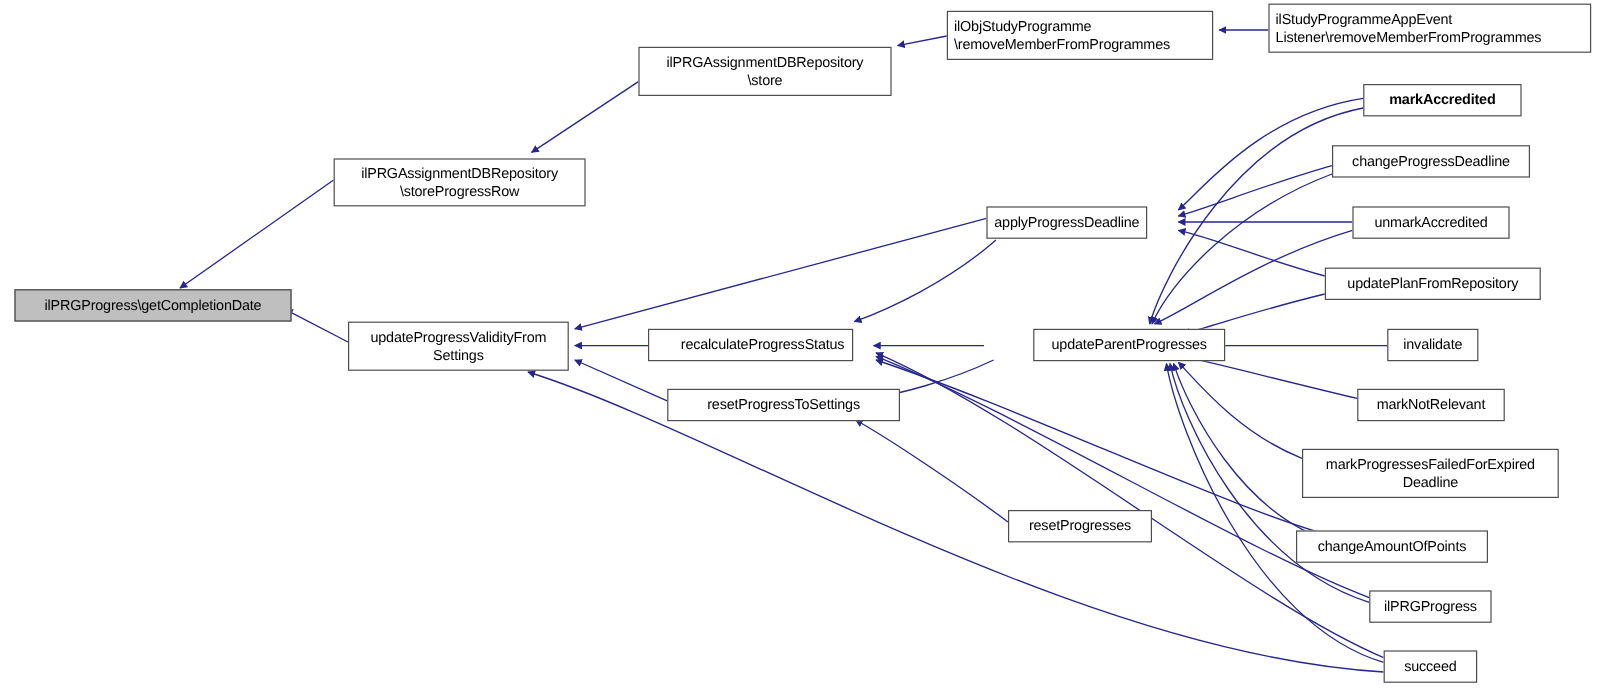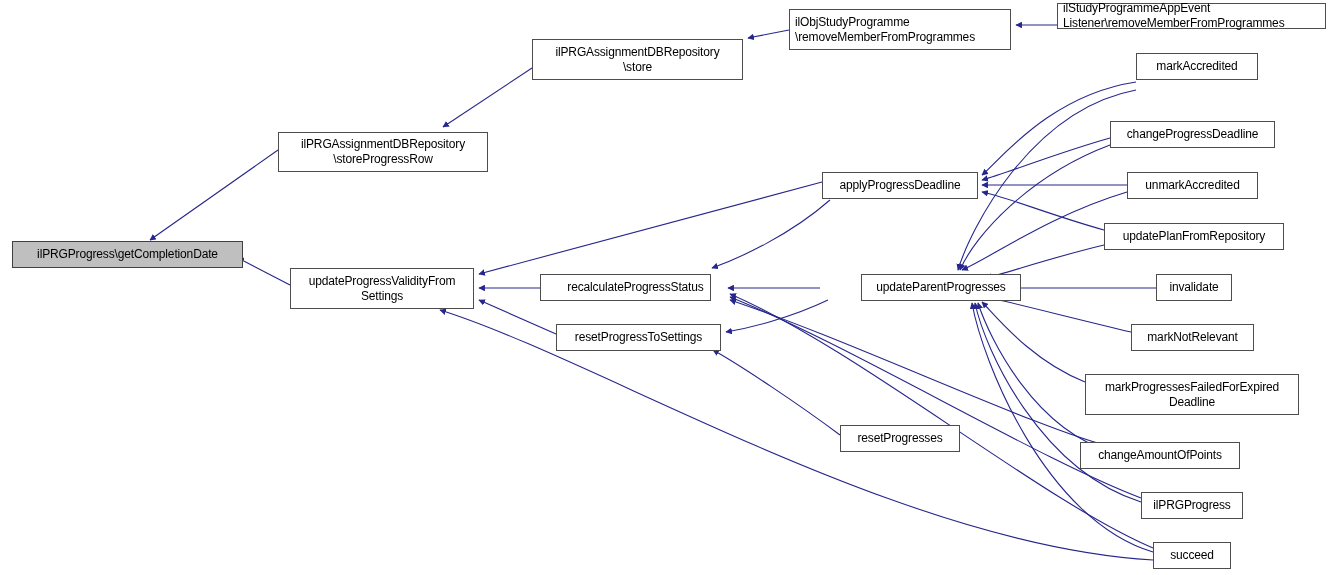--- a/index.html
+++ b/index.html
@@ -68,30 +68,30 @@
       </g>
   </svg>
   <div id="nodes">
       <div class="nodebox highlight" style="left: 12px; top: 241px; width: 231px; height: 27px;">ilPRGProgress\getCompletionDate</div>
       <div class="nodebox" style="left: 278px; top: 132px; width: 210px; height: 40px;">ilPRGAssignmentDBRepository
 \storeProgressRow</div>
       <div class="nodebox" style="left: 532px; top: 39px; width: 211px; height: 41px;">ilPRGAssignmentDBRepository
 \store</div>
       <div class="nodebox leftalign" style="left: 789px; top: 9px; width: 222px; height: 41px;">ilObjStudyProgramme
 \removeMemberFromProgrammes</div>
-      <div class="nodebox leftalign" style="left: 1057px; top: 3px; width: 269px; height: 26px;">ilStudyProgrammeAppEvent
+      <div class="nodebox leftalign" style="left: 1057px; top: 3px; width: 269px; height: 41px;">ilStudyProgrammeAppEvent
 Listener\removeMemberFromProgrammes</div>
       <div class="nodebox" style="left: 290px; top: 268px; width: 184px; height: 41px;">updateProgressValidityFrom
 Settings</div>
       <div class="nodebox" style="left: 540px; top: 274px; width: 171px; height: 27px; padding-left: 20px;">recalculateProgressStatus</div>
-      <div class="nodebox" style="left: 556px; top: 324px; width: 165px; height: 27px;">resetProgressToSettings</div>
-      <div class="nodebox" style="left: 822px; top: 172px; width: 156px; height: 27px;">applyProgressDeadline</div>
+      <div class="nodebox" style="left: 556px; top: 324px; width: 194px; height: 27px;">resetProgressToSettings</div>
+      <div class="nodebox" style="left: 822px; top: 172px; width: 134px; height: 27px;">applyProgressDeadline</div>
       <div class="nodebox" style="left: 820px; top: 274px; width: 160px; height: 27px; margin-left: 41px;">updateParentProgresses</div>
       <div class="nodebox" style="left: 840px; top: 425px; width: 120px; height: 27px;">resetProgresses</div>
-      <div class="nodebox" style="left: 1136px; top: 53px; width: 122px; height: 27px;">markAccredited</div>
+      <div class="nodebox" style="left: 1136px; top: 70px; width: 132px; height: 27px; font-weight: bold;">markAccredited</div>
       <div class="nodebox" style="left: 1110px; top: 121px; width: 165px; height: 27px;">changeProgressDeadline</div>
       <div class="nodebox" style="left: 1127px; top: 172px; width: 131px; height: 27px;">unmarkAccredited</div>
       <div class="nodebox" style="left: 1104px; top: 223px; width: 180px; height: 27px;">updatePlanFromRepository</div>
       <div class="nodebox" style="left: 1156px; top: 274px; width: 76px; height: 27px;">invalidate</div>
       <div class="nodebox" style="left: 1131px; top: 324px; width: 123px; height: 27px;">markNotRelevant</div>
       <div class="nodebox" style="left: 1085px; top: 374px; width: 214px; height: 41px;">markProgressesFailedForExpired
 Deadline</div>
       <div class="nodebox" style="left: 1080px; top: 442px; width: 160px; height: 27px;">changeAmountOfPoints</div>
       <div class="nodebox" style="left: 1141px; top: 492px; width: 102px; height: 27px;">ilPRGProgress</div>
       <div class="nodebox" style="left: 1153px; top: 542px; width: 78px; height: 27px;">succeed</div>

